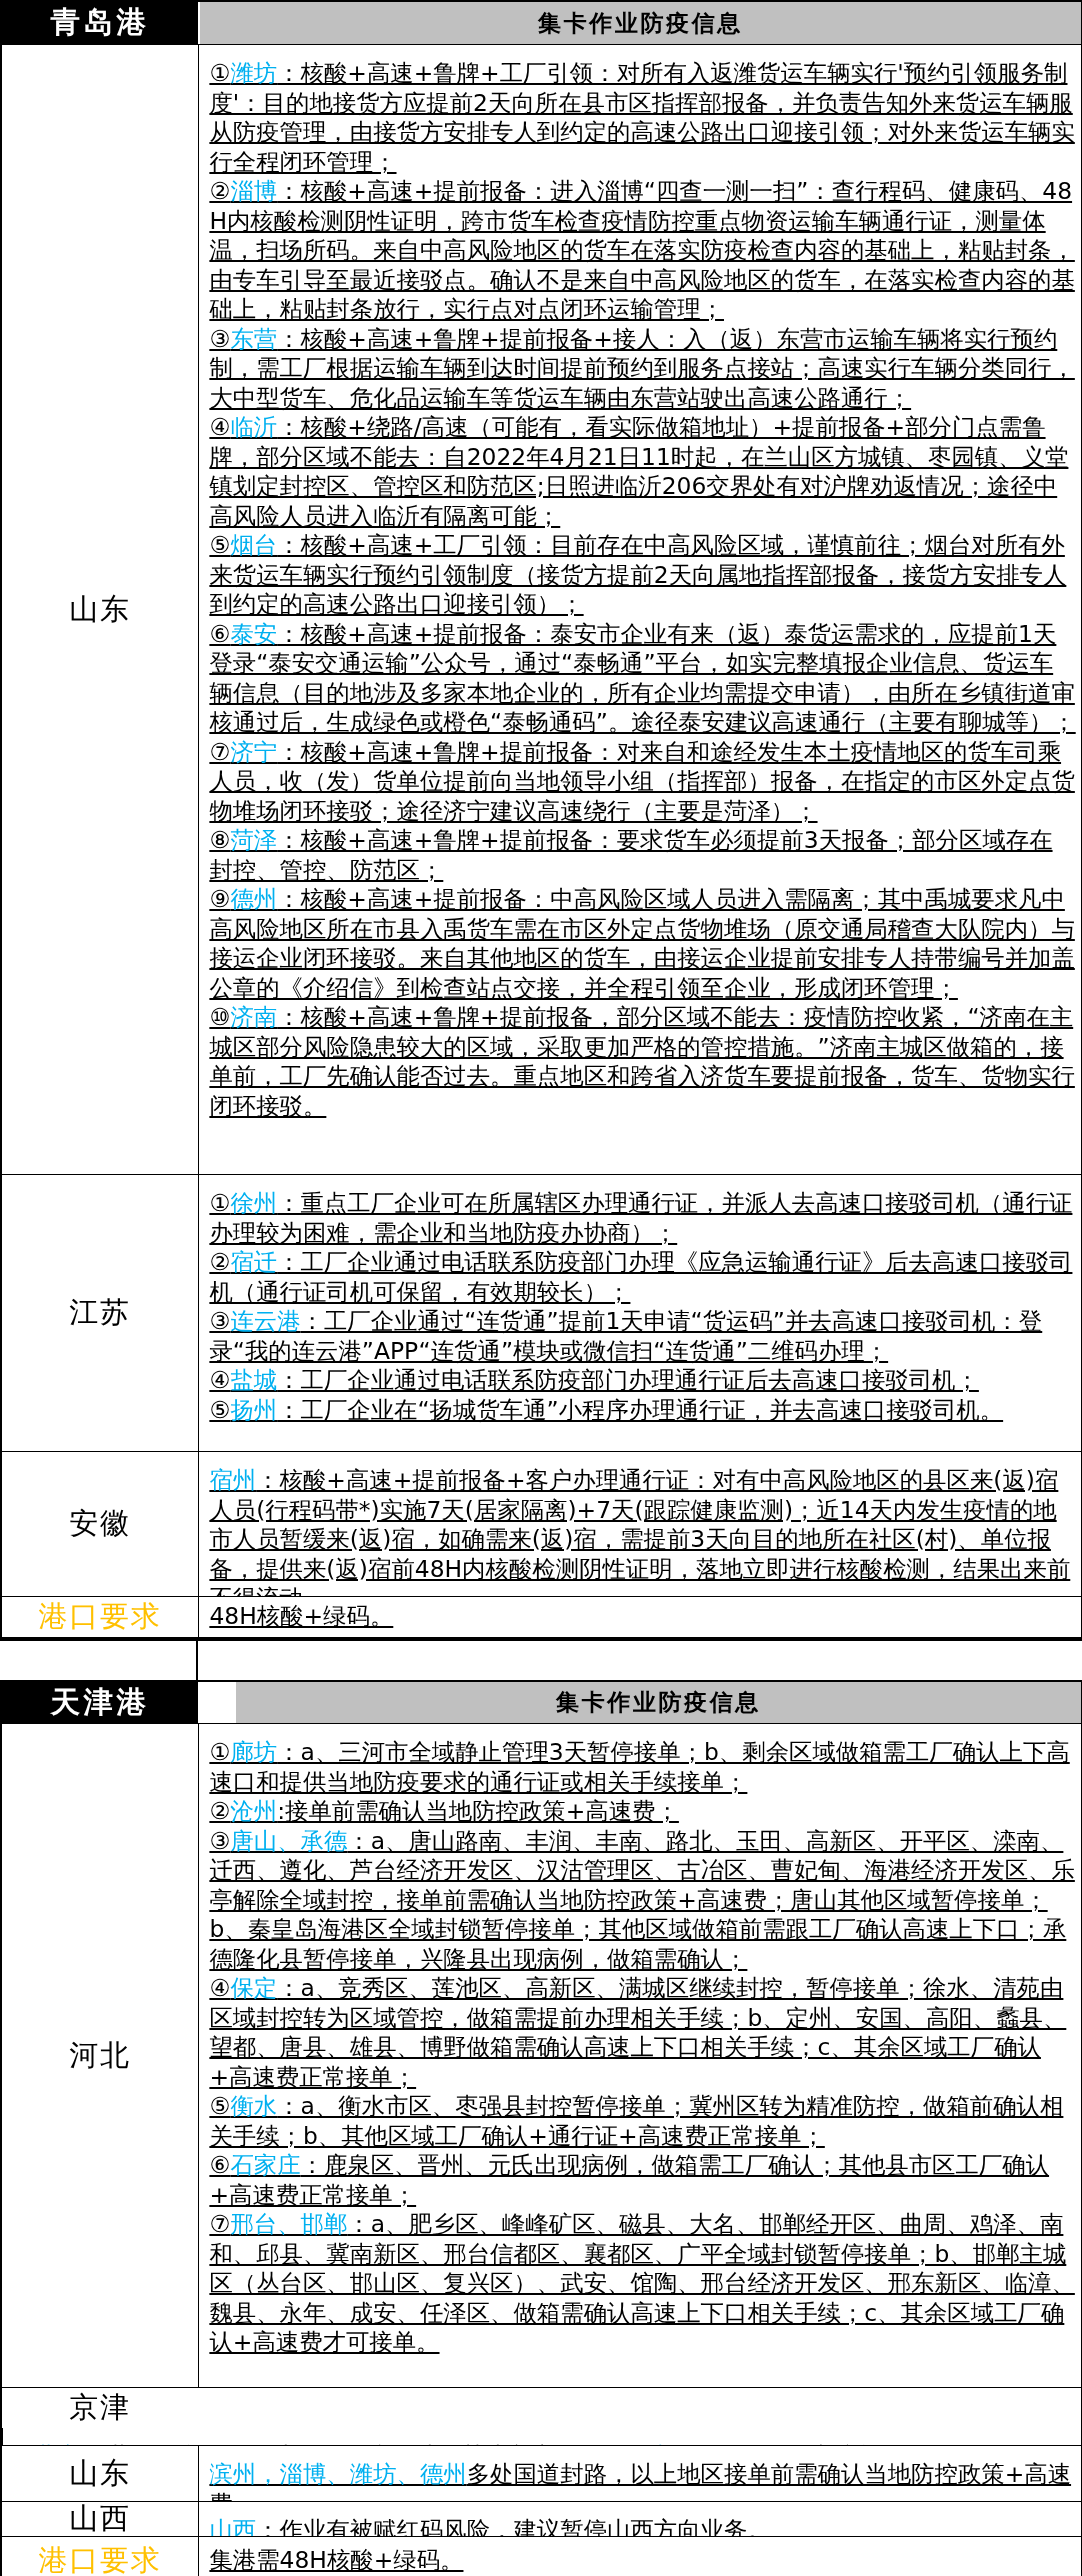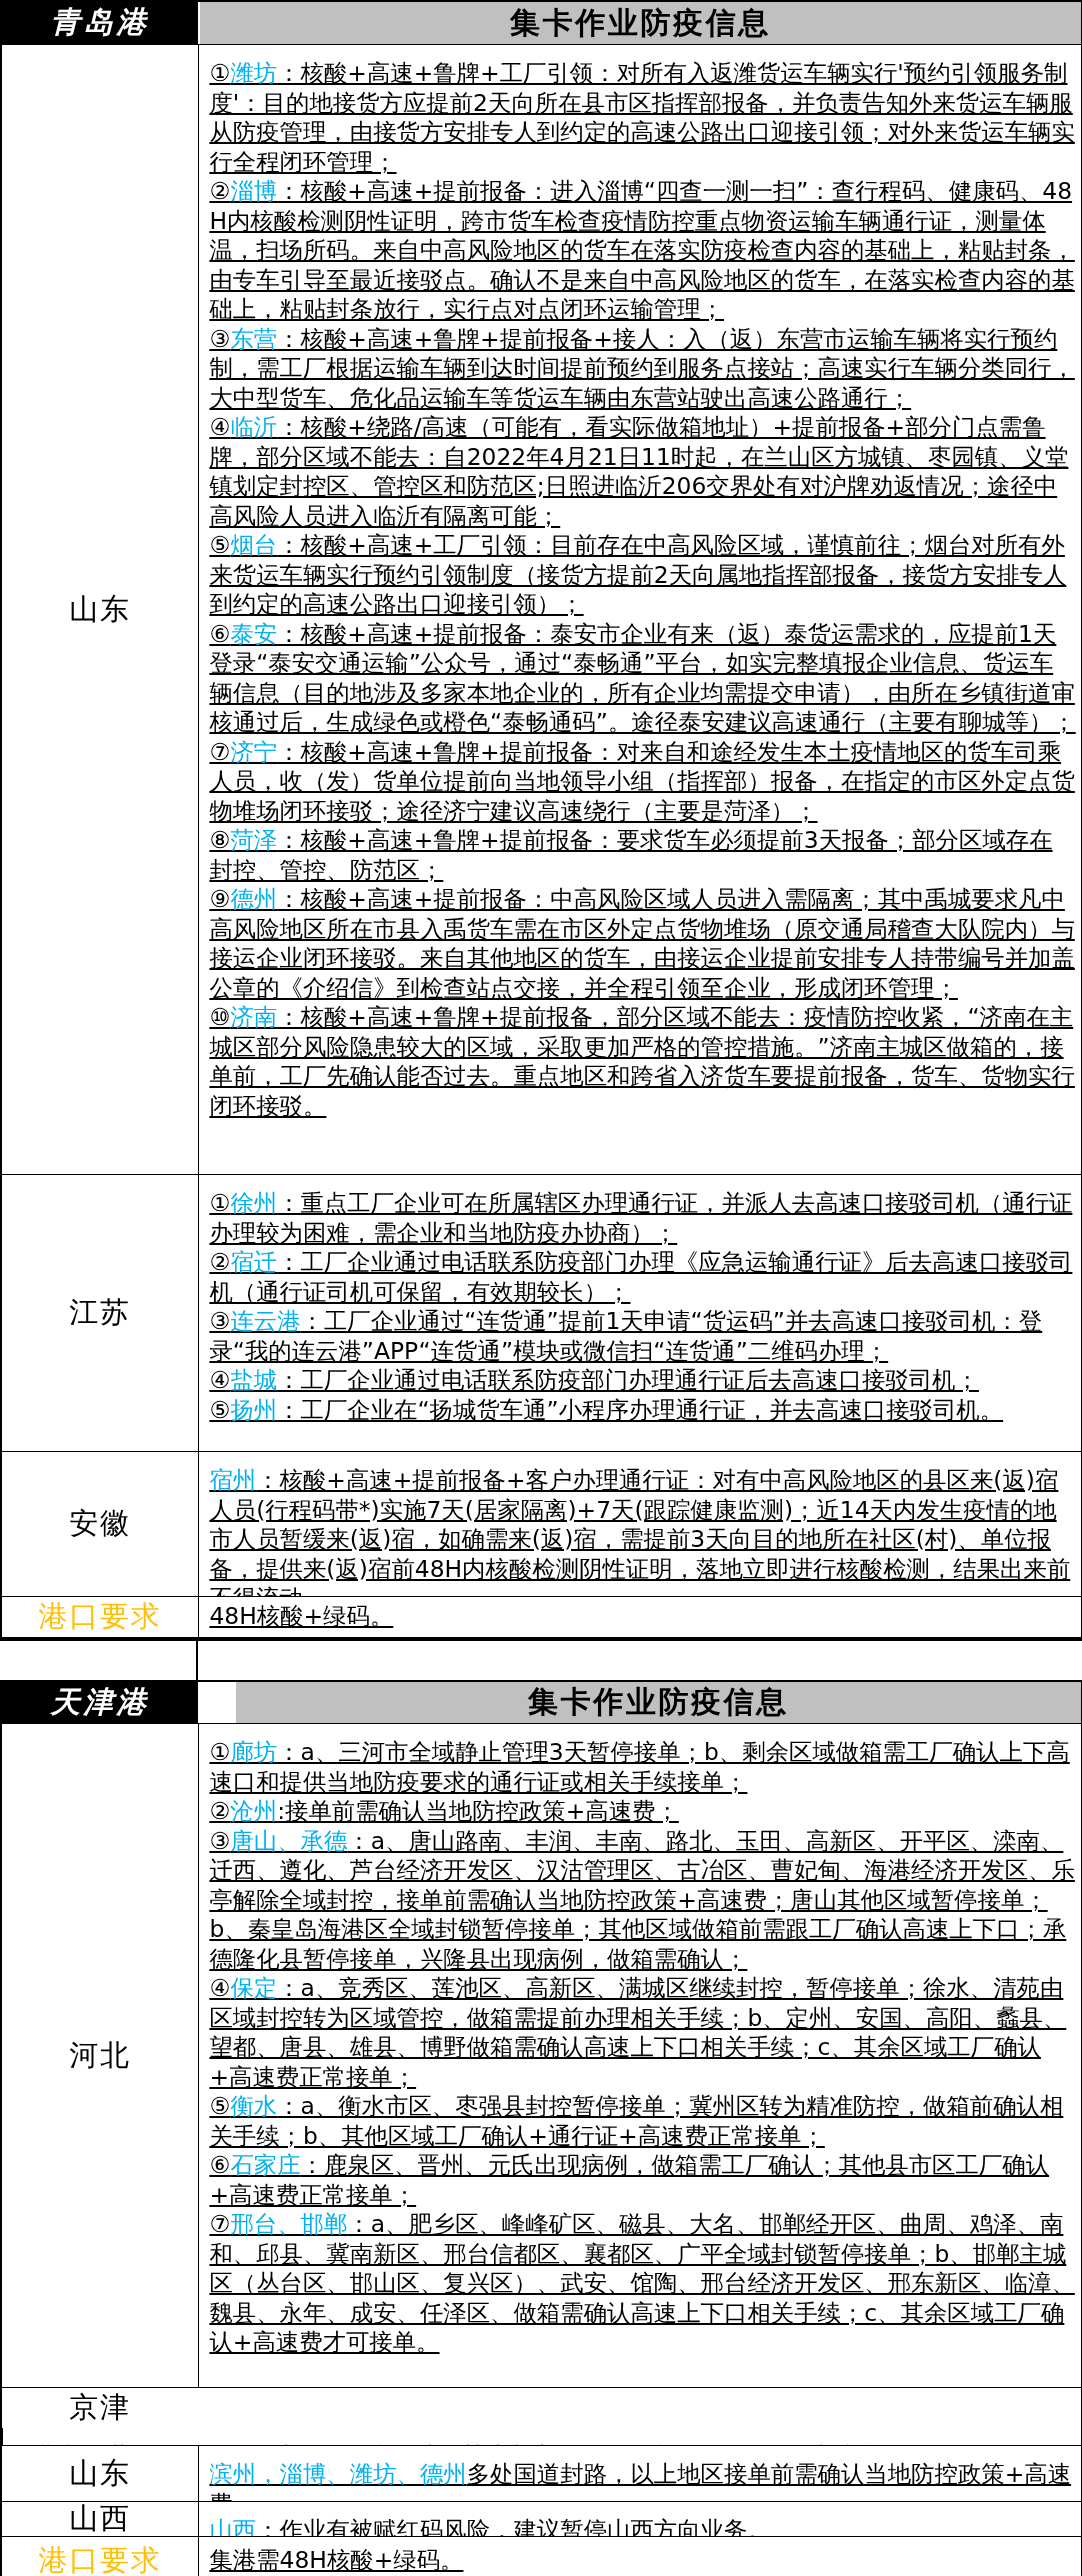--- a/index.html
+++ b/index.html
@@ -14,26 +14,25 @@
     border-bottom-width:4.3px;
     box-sizing:border-box;
     background:#fff;
   }
   .header-row{display:flex;box-sizing:border-box;}
   .port-cell{
     width:196px;flex:none;background:#000;color:#fff;
     display:flex;align-items:center;justify-content:center;
     font-weight:bold;font-size:29.5px;letter-spacing:3.5px;
     box-sizing:border-box;
-    font-style:italic;
   }
   .info-cell{
     flex:1;background:#c0c0c0;color:#000;
     display:flex;align-items:center;justify-content:center;
-    font-weight:bold;font-size:30px;letter-spacing:2.6px;
+    font-weight:bold;font-size:23px;letter-spacing:2.6px;
     border-left:2.6px solid #fff;
     box-sizing:border-box;
   }
   .row{display:flex;border-top:1.7px solid #000;box-sizing:border-box;background:#fff;}
   .region-cell{
     width:196px;flex:none;
     display:flex;align-items:center;justify-content:center;
     font-weight:normal;font-size:29px;letter-spacing:1.7px;
     box-sizing:border-box;text-align:center;
   }

